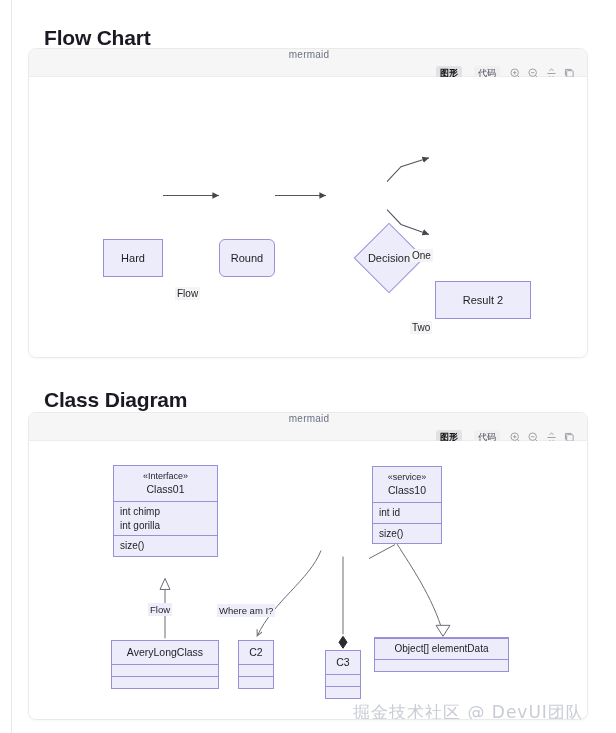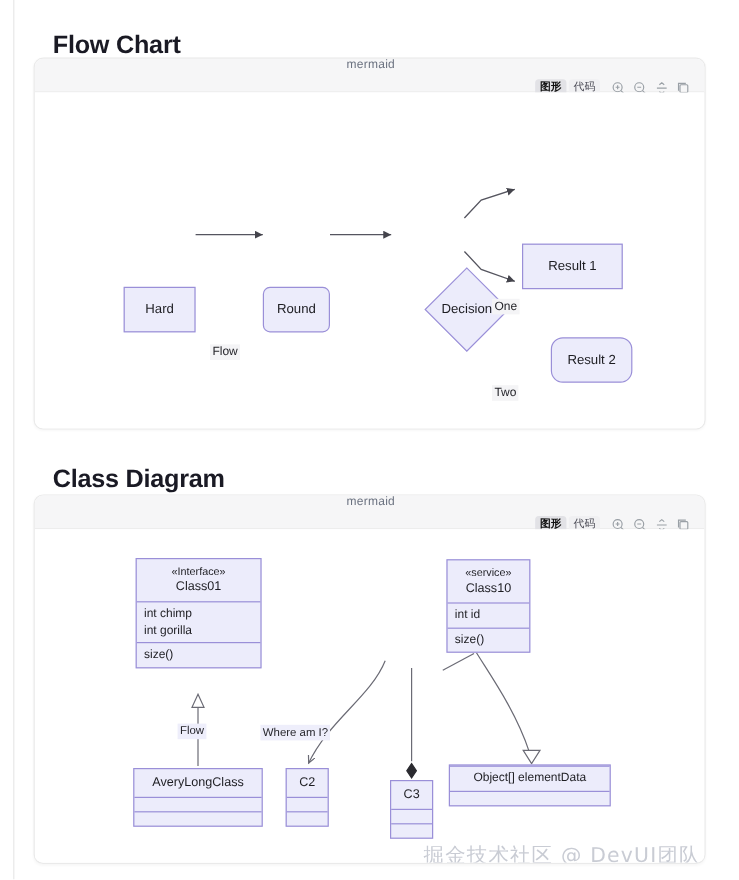--- a/index.html
+++ b/index.html
@@ -67,21 +67,21 @@
   }
   .toolbar {
     margin-left: auto;
     display: flex;
     align-items: center;
     gap: 3px;
   }
   .seg {
     display: flex;
     align-items: center;
-    gap: 2px;
+    gap: 12px;
     margin-right: 5px;
   }
   .seg-btn {
     font-size: 9px;
     line-height: 1;
     padding: 3px 4px;
     border-radius: 3px;
     color: #3b3b46;
     font-family: "DejaVu Sans", sans-serif;
     white-space: nowrap;
@@ -265,24 +265,21 @@
         <div class="diamond-label">Decision</div>
       </div>
 
       <div class="edge-label" style="left:381px; top:172px;">
         <span>One</span>
       </div>
       <div class="edge-label" style="left:381px; top:244px;">
         <span>Two</span>
       </div>
 
-      <div class="node" style="left:406px; top:126px; width:84px; height:38px;">
-        <span>Result 1</span>
-      </div>
-      <div class="node" style="left:430px; top:204px; width:68px; height:38px;border-radius:10px;">
+      <div class="node" style="left:406px; top:204px; width:96px; height:38px;">
         <span>Result 2</span>
       </div>
     </div>
   </div>
 
   <h2 class="section-title" id="class-title">Class Diagram</h2>
 
   <div class="card" id="class-card">
     <div class="card-header">
       <span class="card-lang">mermaid</span>

